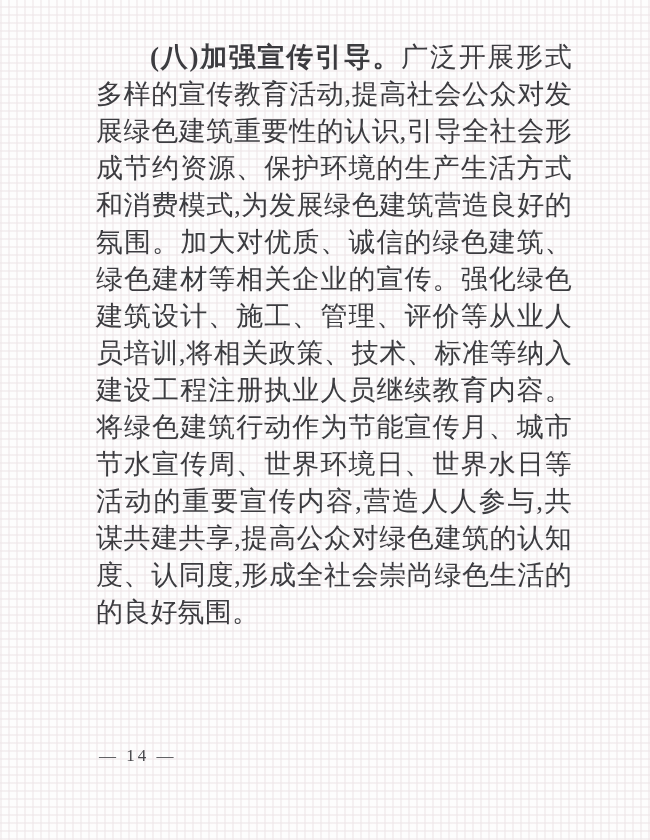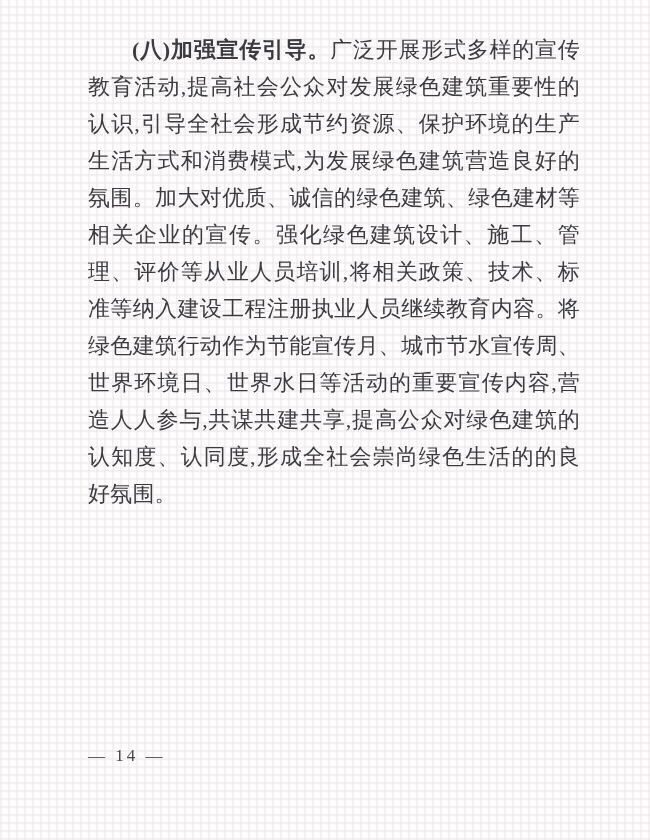--- a/index.html
+++ b/index.html
@@ -22,34 +22,34 @@
       repeating-linear-gradient(0deg,  rgba(238,230,232,0.55) 0px, rgba(238,230,232,0.55) 2px, rgba(255,255,255,0) 2px, rgba(255,255,255,0) 8px),
       repeating-linear-gradient(90deg, rgba(238,230,232,0.55) 0px, rgba(238,230,232,0.55) 2px, rgba(255,255,255,0) 2px, rgba(255,255,255,0) 8px);
   }
   .content {
     position: absolute;
     left: 88px;
     top: 31px;
     width: 492px;
   }
   .para {
-    margin: 0;
-    font-size: 22px;
+    margin: 8px;
+    font-size: 27px;
     line-height: 37px;
     color: #3c3c40;
     text-align: justify;
     text-indent: 2em;
     letter-spacing: 0.2px;
   }
   .para .heading {
     font-weight: bold;
   }
   .footer {
     position: absolute;
-    left: 88px;
+    left: 99px;
     top: 746px;
     font-size: 17px;
     color: #47474b;
     letter-spacing: 3px;
     white-space: nowrap;
   }
 </style>
 </head>
 <body>
 

